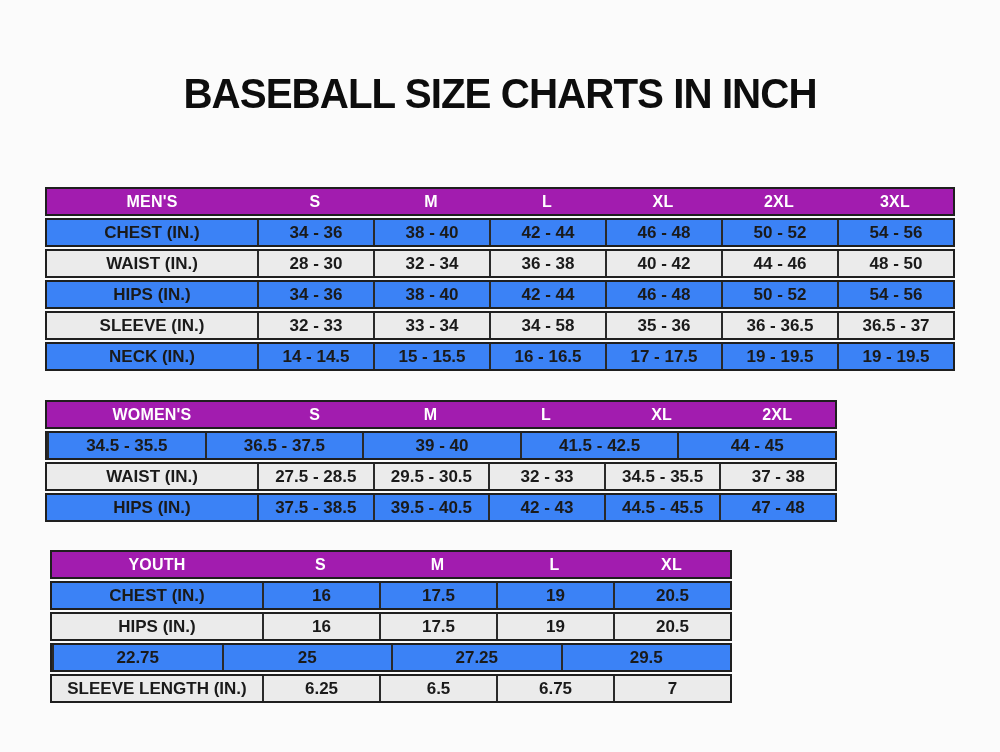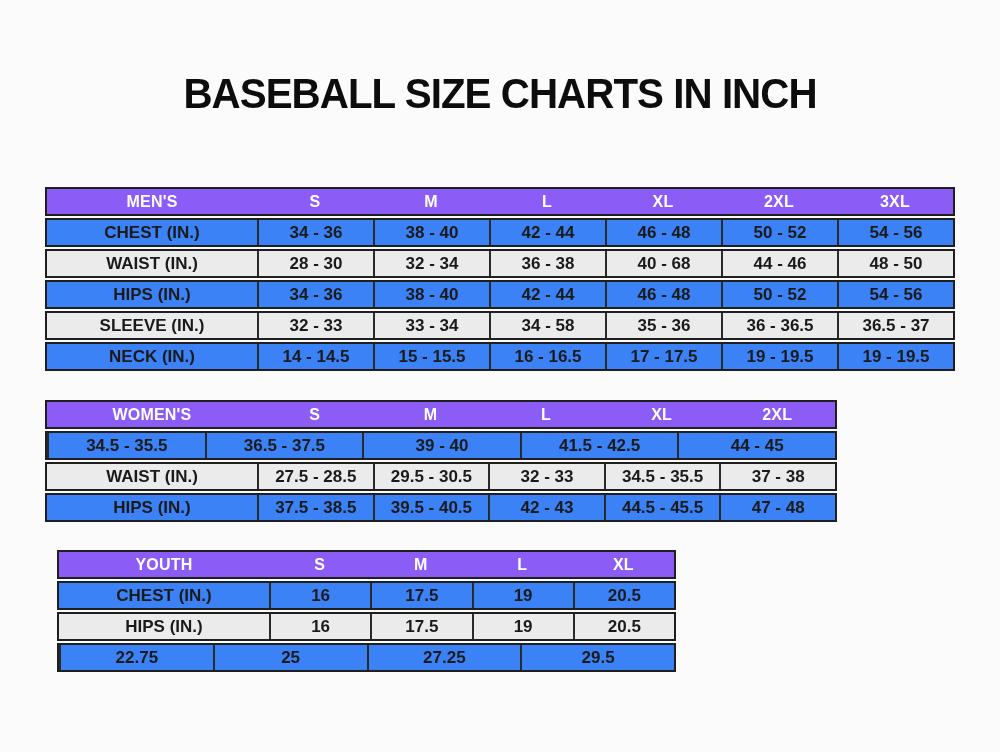--- a/index.html
+++ b/index.html
@@ -37,21 +37,21 @@
     box-sizing: border-box;
     border: 2px solid #1f1f1f;
     margin-bottom: 2px;
     background: #3b82f6;
   }
   
   .trow:nth-child(odd):not(.thead) {
     background: #ebebeb;
   }
   .trow.thead {
-    background: #8b5cf6;
+    background: #a21caf;
     color: #ffffff;
   }
   .cell {
     flex: 1 1 0;
     box-sizing: border-box;
     border-left: 2px solid #2a2a2a;
     display: flex;
     align-items: center;
     justify-content: center;
     font-size: 17px;
@@ -65,21 +65,21 @@
     border-left: none;
   }
   .thead .cell {
     border-left: none;
     color: #ffffff;
     font-size: 16px;
     letter-spacing: 0.2px;
   }
   .mens-table   { left: 45px; top: 187px; width: 910px; }
   .womens-table { left: 45px; top: 400px; width: 792px; }
-  .youth-table  { left: 57px; top: 550px; width: 619px; }
+  .youth-table  { left: 50px; top: 550px; width: 682px; }
 </style>
 </head>
 <body>
 
 <div class="page-title">BASEBALL SIZE CHARTS IN INCH</div>
 
 <div class="size-table mens-table">
   <div class="trow thead">
     <div class="cell label">MEN'S</div>
     <div class="cell">S</div>
@@ -96,21 +96,21 @@
     <div class="cell">42 - 44</div>
     <div class="cell">46 - 48</div>
     <div class="cell">50 - 52</div>
     <div class="cell">54 - 56</div>
   </div>
   <div class="trow">
     <div class="cell label">WAIST (IN.)</div>
     <div class="cell">28 - 30</div>
     <div class="cell">32 - 34</div>
     <div class="cell">36 - 38</div>
-    <div class="cell">40 - 68</div>
+    <div class="cell">40 - 42</div>
     <div class="cell">44 - 46</div>
     <div class="cell">48 - 50</div>
   </div>
   <div class="trow">
     <div class="cell label">HIPS (IN.)</div>
     <div class="cell">34 - 36</div>
     <div class="cell">38 - 40</div>
     <div class="cell">42 - 44</div>
     <div class="cell">46 - 48</div>
     <div class="cell">50 - 52</div>
@@ -191,13 +191,20 @@
     <div class="cell">17.5</div>
     <div class="cell">19</div>
     <div class="cell">20.5</div>
   </div>
   <div class="trow">
     <div class="cell">22.75</div>
     <div class="cell">25</div>
     <div class="cell">27.25</div>
     <div class="cell">29.5</div>
   </div>
+  <div class="trow">
+    <div class="cell label">SLEEVE LENGTH (IN.)</div>
+    <div class="cell">6.25</div>
+    <div class="cell">6.5</div>
+    <div class="cell">6.75</div>
+    <div class="cell">7</div>
+  </div>
 </div>
 
 </body></html>

